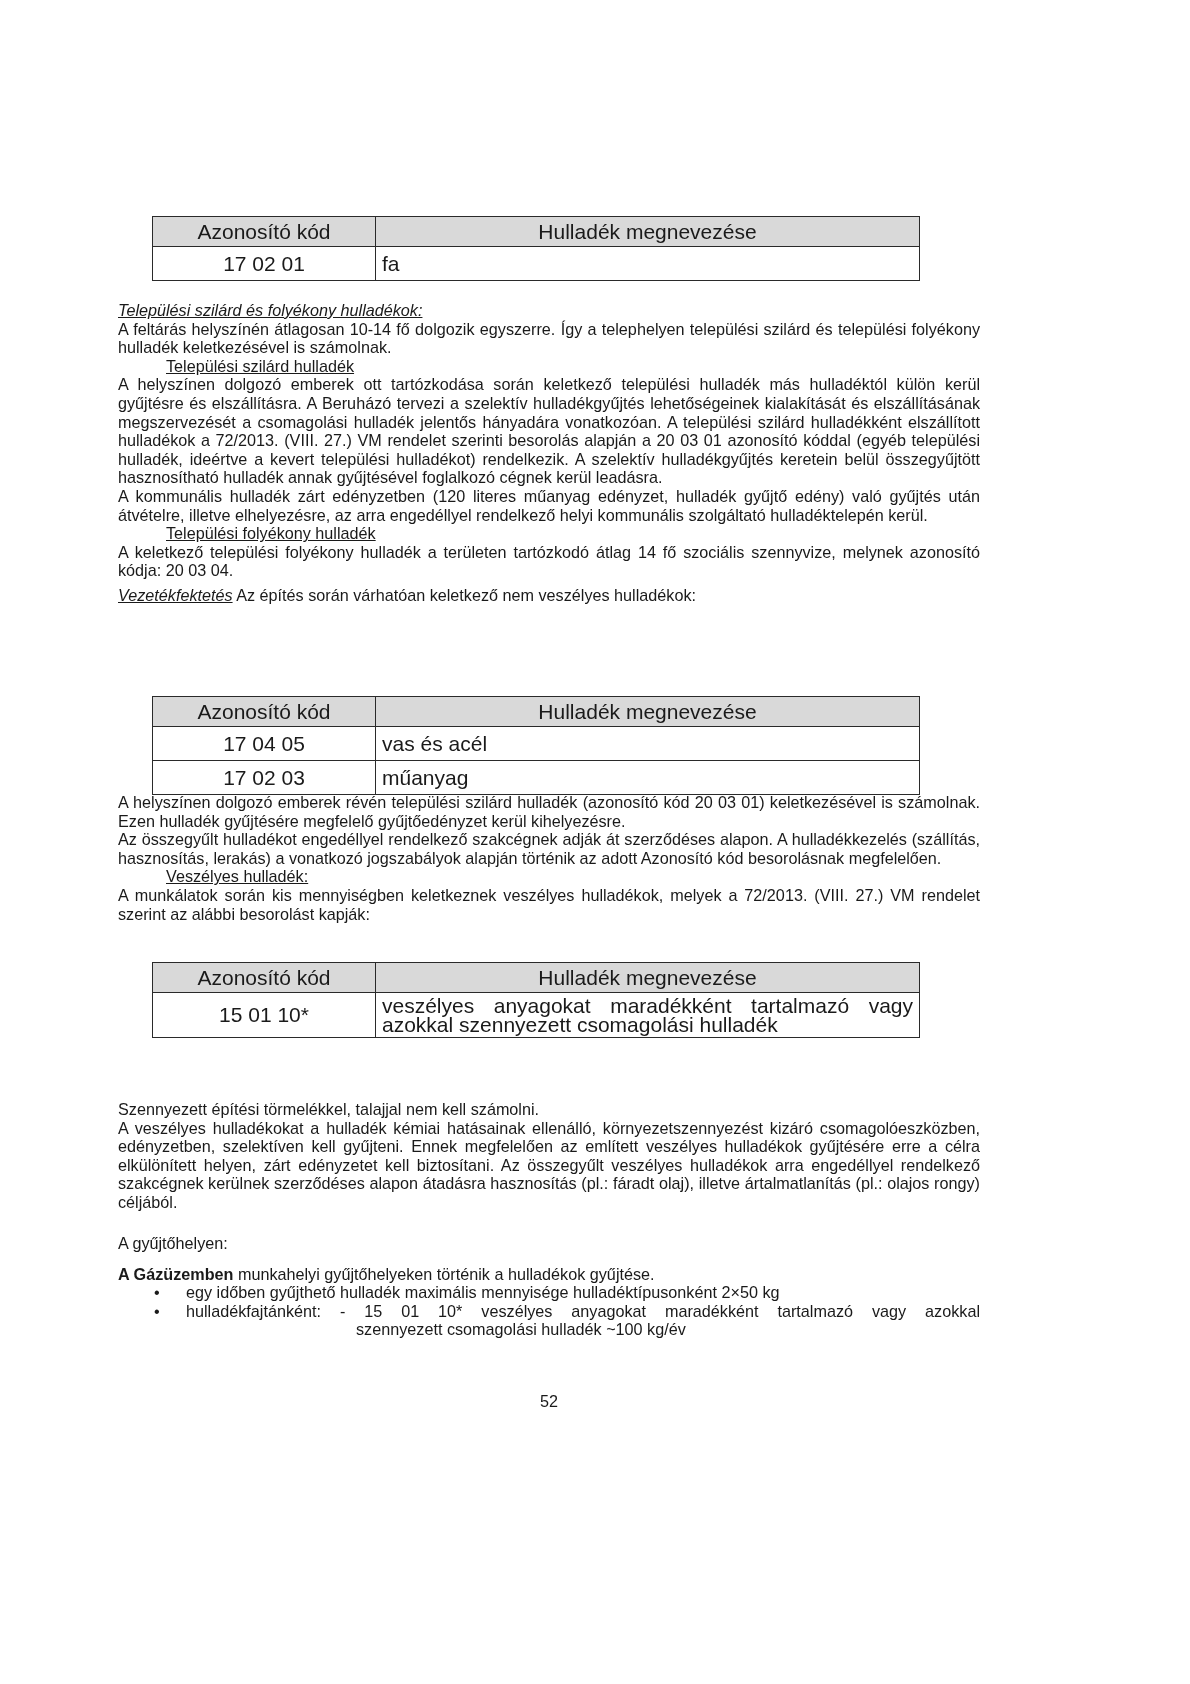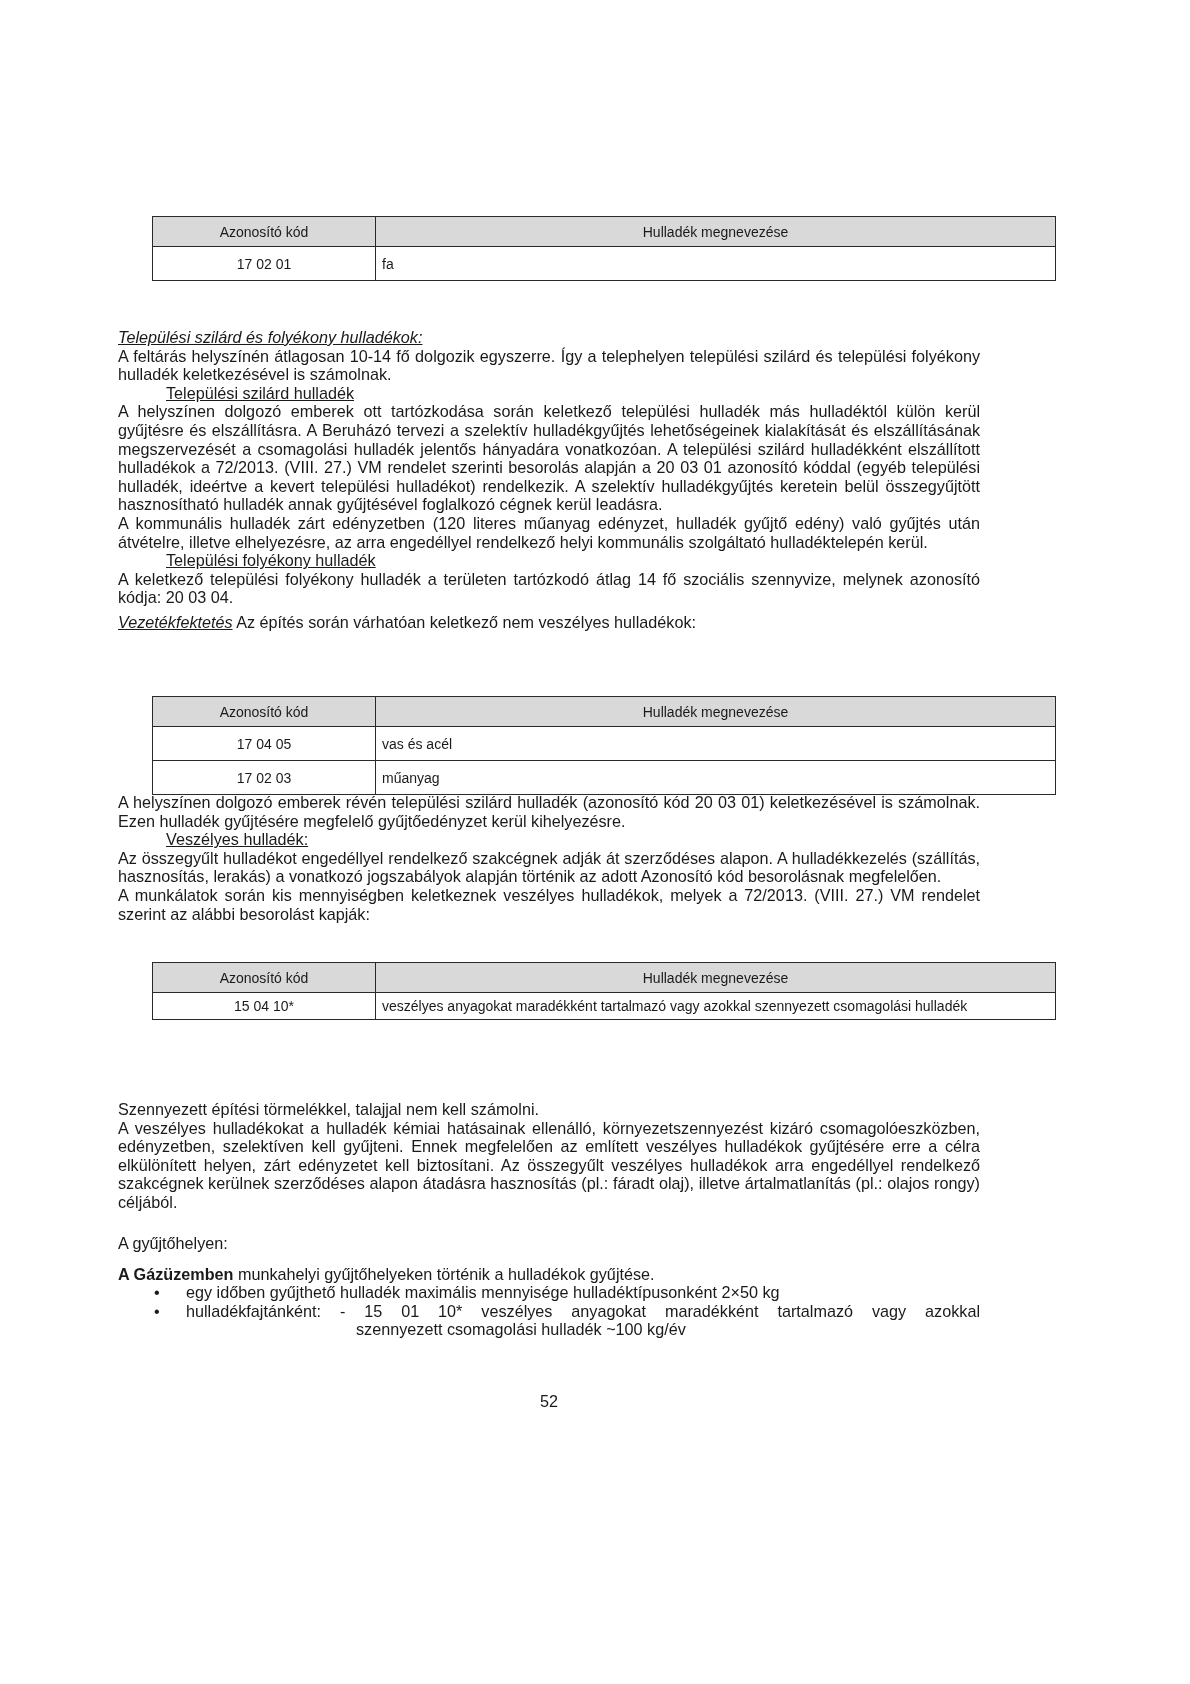--- a/index.html
+++ b/index.html
@@ -14,22 +14,22 @@
     }
     .page {
       position: absolute;
       left: 118px;
       top: 0;
       width: 862px;
     }
     table.waste {
       border-collapse: collapse;
       margin-left: 34px;
-      width: 904px;
-      font-size: 14px;
+      width: 768px;
+      font-size: 21px;
     }
     table.waste th, table.waste td {
       border: 1.5px solid #2a2a2a;
       padding: 4px 6px 3px 6px;
       vertical-align: middle;
     }
     table.waste th {
       background: #d9d9d9;
       font-weight: normal;
       text-align: center;
@@ -61,21 +61,21 @@
         <th>Hulladék megnevezése</th>
       </tr>
       <tr class="row">
         <td class="code">17 02 01</td>
         <td class="name">fa</td>
       </tr>
     </tbody>
       </table>
   </div>
 
-  <div style="position:absolute; top:328px; left:0; width:862px;">
+  <div style="position:absolute; top:301px; left:0; width:862px;">
     <p><span class="ui">Települési szilárd és folyékony hulladékok:</span></p>
     <p>A feltárás helyszínén átlagosan 10-14 fő dolgozik egyszerre. Így a telephelyen települési szilárd és települési folyékony hulladék keletkezésével is számolnak.</p>
     <p><span class="u">Települési szilárd hulladék</span></p>
     <p>A helyszínen dolgozó emberek ott tartózkodása során keletkező települési hulladék más hulladéktól külön kerül gyűjtésre és elszállításra. A Beruházó tervezi a szelektív hulladékgyűjtés lehetőségeinek kialakítását és elszállításának megszervezését a csomagolási hulladék jelentős hányadára vonatkozóan. A települési szilárd hulladékként elszállított hulladékok a 72/2013. (VIII. 27.) VM rendelet szerinti besorolás alapján a 20 03 01 azonosító kóddal (egyéb települési hulladék, ideértve a kevert települési hulladékot) rendelkezik. A szelektív hulladékgyűjtés keretein belül összegyűjtött hasznosítható hulladék annak gyűjtésével foglalkozó cégnek kerül leadásra.</p>
     <p>A kommunális hulladék zárt edényzetben (120 literes műanyag edényzet, hulladék gyűjtő edény) való gyűjtés után átvételre, illetve elhelyezésre, az arra engedéllyel rendelkező helyi kommunális szolgáltató hulladéktelepén kerül.</p>
     <p><span class="u">Települési folyékony hulladék</span></p>
     <p>A keletkező települési folyékony hulladék a területen tartózkodó átlag 14 fő szociális szennyvize, melynek azonosító kódja: 20 03 04.</p>
     <p style="margin-top:6px;">
       <span class="ui">Vezetékfektetés</span><span> Az építés során várhatóan keletkező nem veszélyes hulladékok:</span>
     </p>
@@ -95,34 +95,34 @@
       <tr class="row">
         <td class="code">17 02 03</td>
         <td class="name">műanyag</td>
       </tr>
     </tbody>
       </table>
   </div>
 
   <div style="position:absolute; top:793px; left:0; width:862px;">
     <p>A helyszínen dolgozó emberek révén települési szilárd hulladék (azonosító kód 20 03 01) keletkezésével is számolnak. Ezen hulladék gyűjtésére megfelelő gyűjtőedényzet kerül kihelyezésre.</p>
+    <p>Az összegyűlt hulladékot engedéllyel rendelkező szakcégnek adják át szerződéses alapon. A hulladékkezelés (szállítás, hasznosítás, lerakás) a vonatkozó jogszabályok alapján történik az adott Azonosító kód besorolásnak megfelelően.</p>
     <p><span class="u">Veszélyes hulladék:</span></p>
-    <p>Az összegyűlt hulladékot engedéllyel rendelkező szakcégnek adják át szerződéses alapon. A hulladékkezelés (szállítás, hasznosítás, lerakás) a vonatkozó jogszabályok alapján történik az adott Azonosító kód besorolásnak megfelelően.</p>
     <p>A munkálatok során kis mennyiségben keletkeznek veszélyes hulladékok, melyek a 72/2013. (VIII. 27.) VM rendelet szerint az alábbi besorolást kapják:</p>
   </div>
 
   <div style="position:absolute; top:962px; left:0;">
     <table class="waste">
       <tbody>
           <tr>
         <th>Azonosító kód</th>
         <th>Hulladék megnevezése</th>
       </tr>
       <tr>
-        <td class="code">15 04 10*</td>
+        <td class="code">15 01 10*</td>
         <td class="name">veszélyes anyagokat maradékként tartalmazó vagy azokkal szennyezett csomagolási hulladék</td>
       </tr>
     </tbody>
       </table>
   </div>
 
   <div style="position:absolute; top:1100px; left:0; width:862px;">
     <p>Szennyezett építési törmelékkel, talajjal nem kell számolni.</p>
     <p>A veszélyes hulladékokat a hulladék kémiai hatásainak ellenálló, környezetszennyezést kizáró csomagolóeszközben, edényzetben, szelektíven kell gyűjteni. Ennek megfelelően az említett veszélyes hulladékok gyűjtésére erre a célra elkülönített helyen, zárt edényzetet kell biztosítani. Az összegyűlt veszélyes hulladékok arra engedéllyel rendelkező szakcégnek kerülnek szerződéses alapon átadásra hasznosítás (pl.: fáradt olaj), illetve ártalmatlanítás (pl.: olajos rongy) céljából.</p>
   </div>

